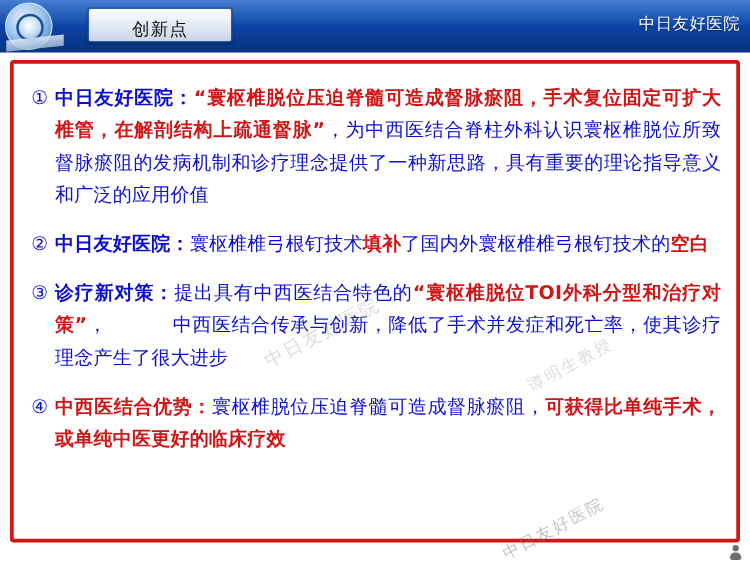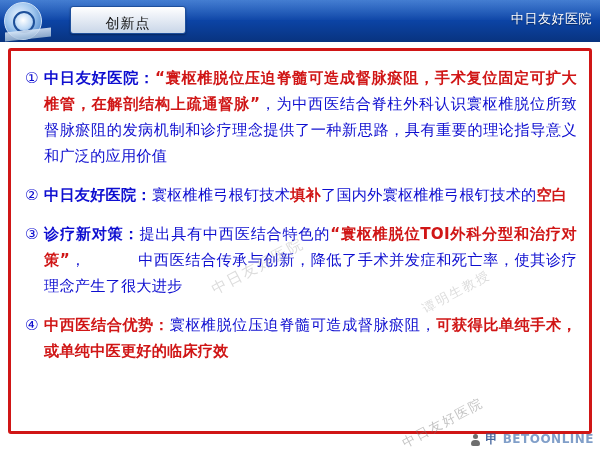--- a/index.html
+++ b/index.html
@@ -242,19 +242,15 @@
     </div>
 
     <div class="wm wm1">中日友好医院</div>
     <div class="wm wm2">谭明生教授</div>
   </div>
 
   <div class="wm wm3">中日友好医院</div>
 
   <div class="brand-mark">
     <span class="brand-person"></span>
-    <span class="brand-text">
-      <span class="t1">甲</span>
-      <span class="t2">BETOONLINE</span>
-    </span>
   </div>
 
 </div>
 
 </body></html>

